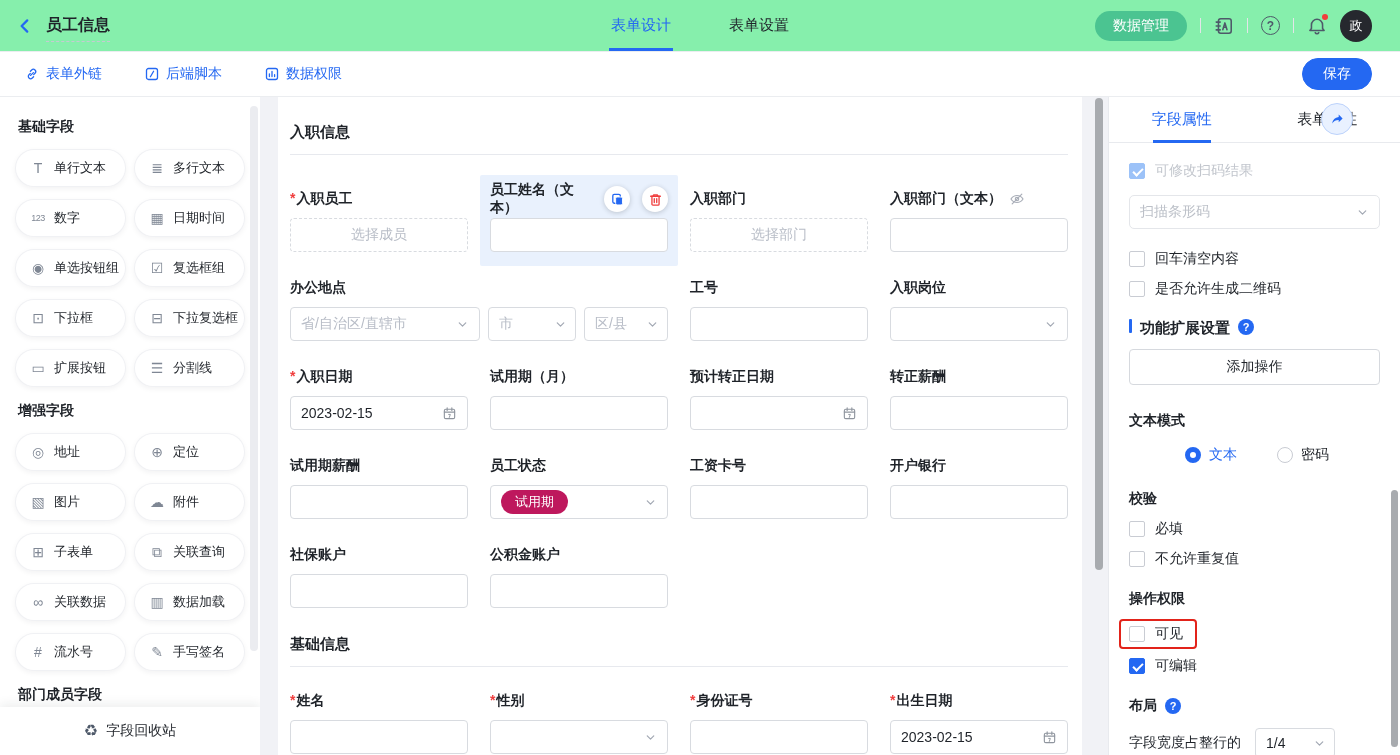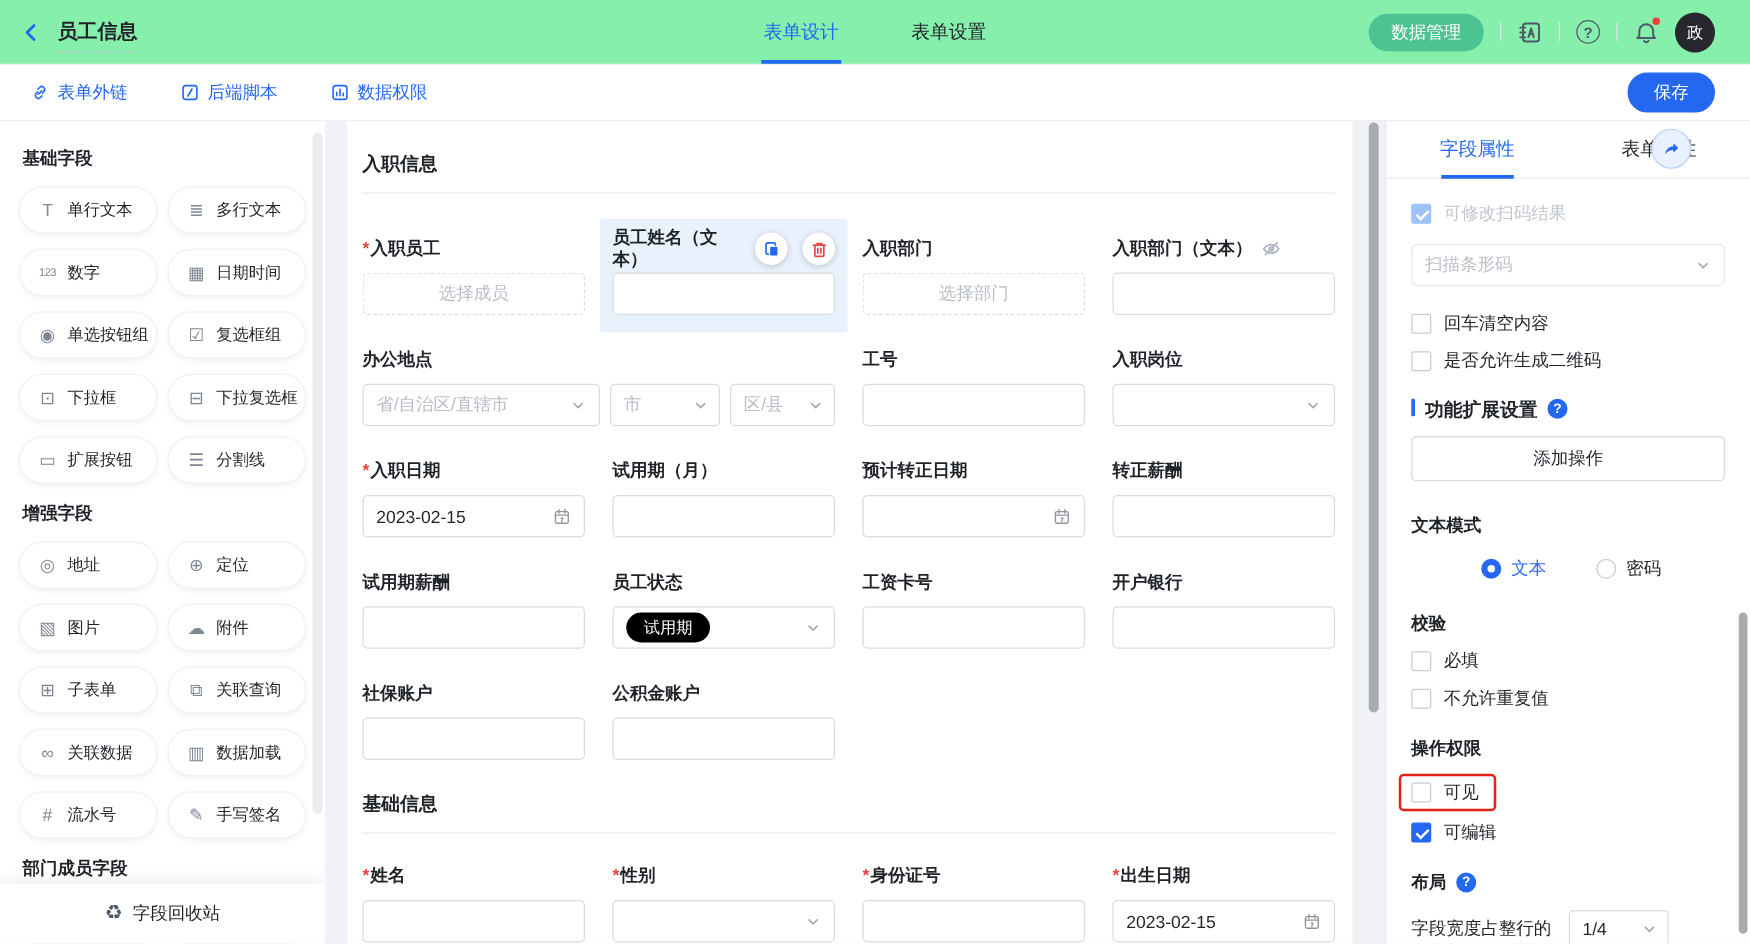--- a/index.html
+++ b/index.html
@@ -55,21 +55,21 @@
   .cell.span2{grid-column:span 2;}
   .cell.selected::before{content:'';position:absolute;left:-10px;right:-10px;top:-14px;bottom:-14px;background:#e9f1fd;border-radius:2px;}
   .cell>*{position:relative;}
   .f-label{display:flex;align-items:center;font-size:14px;font-weight:700;height:20px;margin-bottom:9px;}
   .star{color:#f03e3e;margin-right:1px;}
   .ctl{height:34px;border:1px solid #d8dbe0;border-radius:4px;background:#fff;display:flex;align-items:center;padding:0 10px;font-size:14px;box-sizing:border-box;cursor:pointer;}
   .ctl.dashed{border-style:dashed;justify-content:center;}
   .ctl.sel{justify-content:space-between;}
   .ph{color:#b8bdc7;}
   .val{color:#1f2329;}
-  .tag{background:#000000;color:#fff;border-radius:12px;height:24px;padding:0 14px;display:flex;align-items:center;font-size:13px;}
+  .tag{background:#be185d;color:#fff;border-radius:12px;height:24px;padding:0 14px;display:flex;align-items:center;font-size:13px;}
   .addr{display:flex;gap:8px;}
   .addr .grow{flex:1 1 auto;}
   .addr .smA{width:88px;flex:none;padding-right:8px;}
   .addr .smB{width:84px;flex:none;padding-right:8px;}
   .act{width:26px;height:26px;border-radius:50%;background:#fff;box-shadow:0 1px 5px rgba(31,35,41,.22);display:flex;align-items:center;justify-content:center;margin-left:12px;flex:none;cursor:pointer;}
   .eyeoff{margin-left:7px;display:flex;align-items:center;}
   .canvas-scroll{position:absolute;top:2px;right:5px;width:8px;height:472px;border-radius:4px;background:#a8abaf;}
 
   
   .inspector{position:absolute;top:96px;right:0;bottom:0;width:292px;background:#fff;border-left:1px solid #e8eaee;box-sizing:border-box;z-index:6;}

